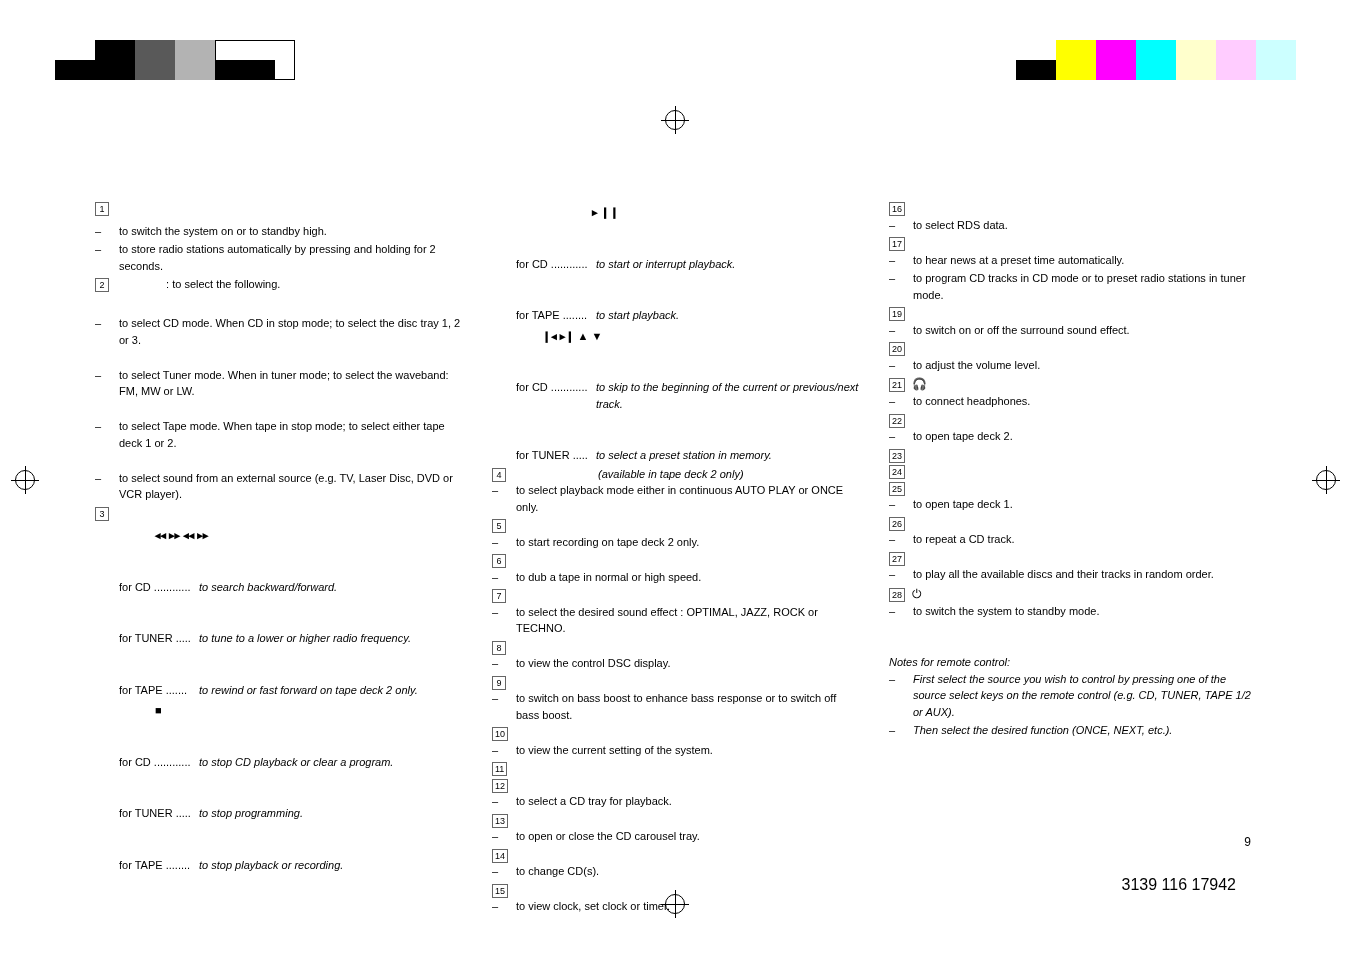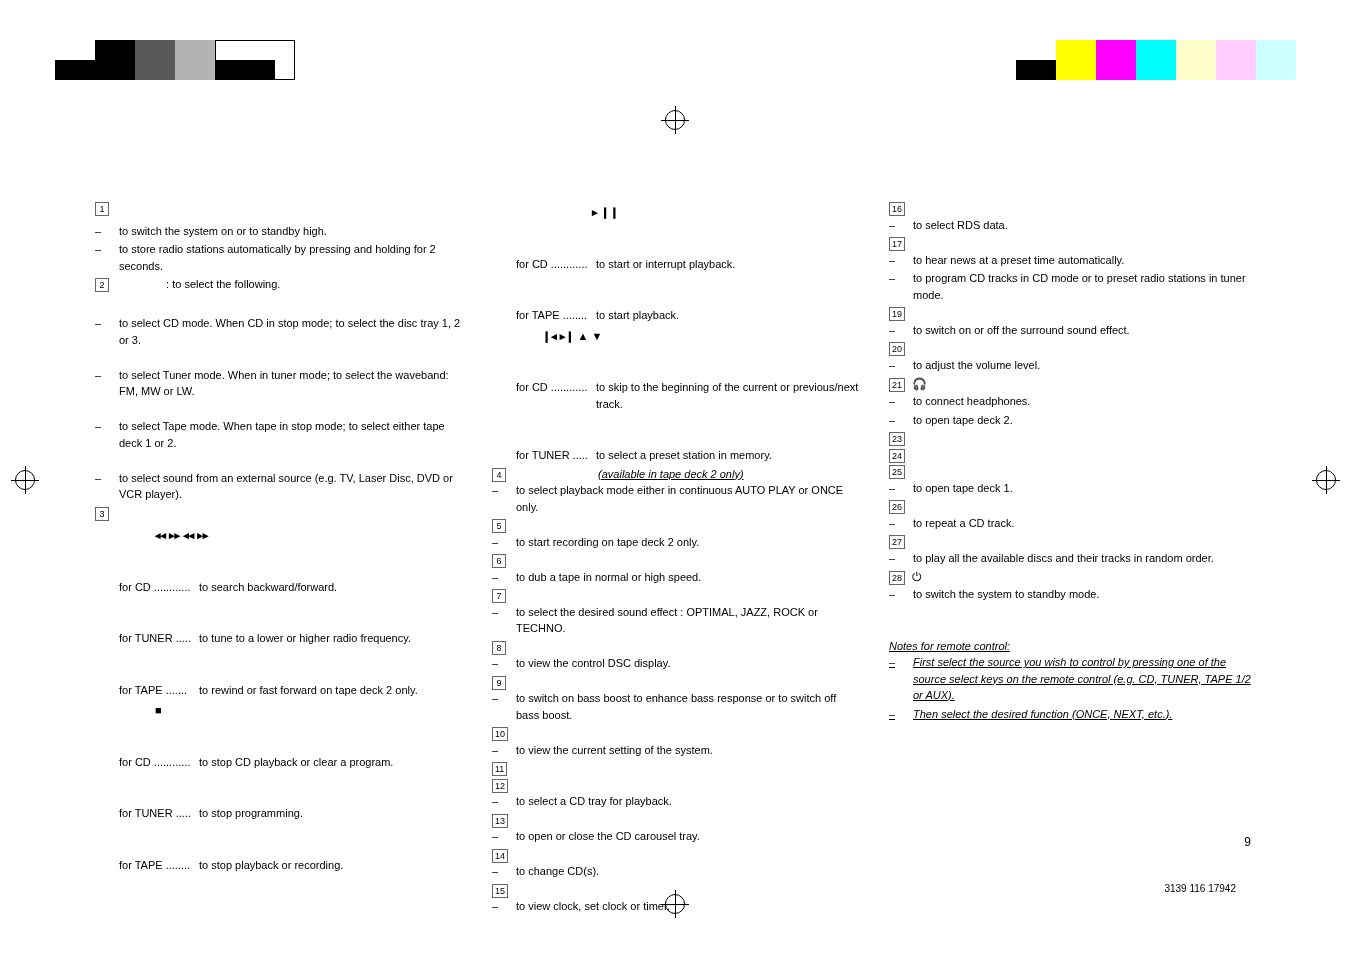--- a/index.html
+++ b/index.html
@@ -85,38 +85,38 @@
   }
   .entry .dash { width: 24px; flex-shrink: 0; }
   .entry .text { flex: 1; }
   .subentry {
     display: flex;
     margin-bottom: 2px;
     padding-left: 24px;
     margin-top: 35px;
   }
   .subentry .key { width: 80px; flex-shrink: 0; }
-  .subentry .val { flex: 1; }
+  .subentry .val { flex: 1; font-style: italic; }
   .sym-row {
     padding-left: 60px;
     font-weight: bold;
     margin: 4px 0;
   }
-  .italic { font-style: italic; text-decoration: underline; }
+  .italic { font-style: italic; }
   .page-num {
     position: absolute;
     bottom: 105px;
     right: 100px;
     font-size: 12px;
   }
   .doc-id {
     position: absolute;
     bottom: 60px;
     right: 115px;
-    font-size: 10px;
+    font-size: 16px;
   }
   .hp-icon { font-size: 12px; }
   .col .block { margin-bottom: 6px; }
 </style>
 </head>
 <body>
 
 <div class="top-bar">
   <div class="black2"></div>
   <div class="black1"></div>
@@ -299,20 +299,21 @@
     <div><span class="num">20</span></div>
     <div class="entry">
         <span class="dash">–</span>
         <span class="text">to adjust the volume level.</span>
       </div>
     <div><span class="num">21</span> <span class="hp-icon">🎧</span></div>
     <div class="entry">
         <span class="dash">–</span>
         <span class="text">to connect headphones.</span>
       </div>
+    <div><span class="num">22</span></div>
     <div class="entry">
         <span class="dash">–</span>
         <span class="text">to open tape deck 2.</span>
       </div>
     <div><span class="num">23</span></div>
     <div><span class="num">24</span></div>
     <div><span class="num">25</span></div>
     <div class="entry">
         <span class="dash">–</span>
         <span class="text">to open tape deck 1.</span>

